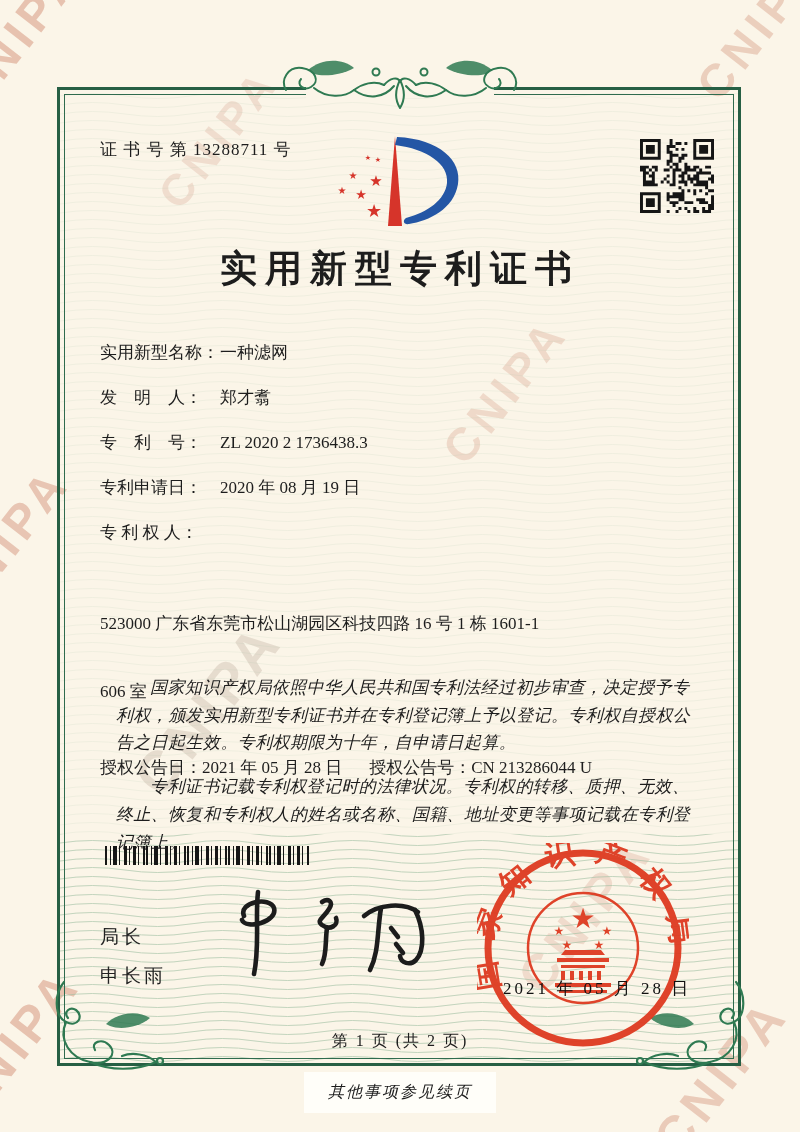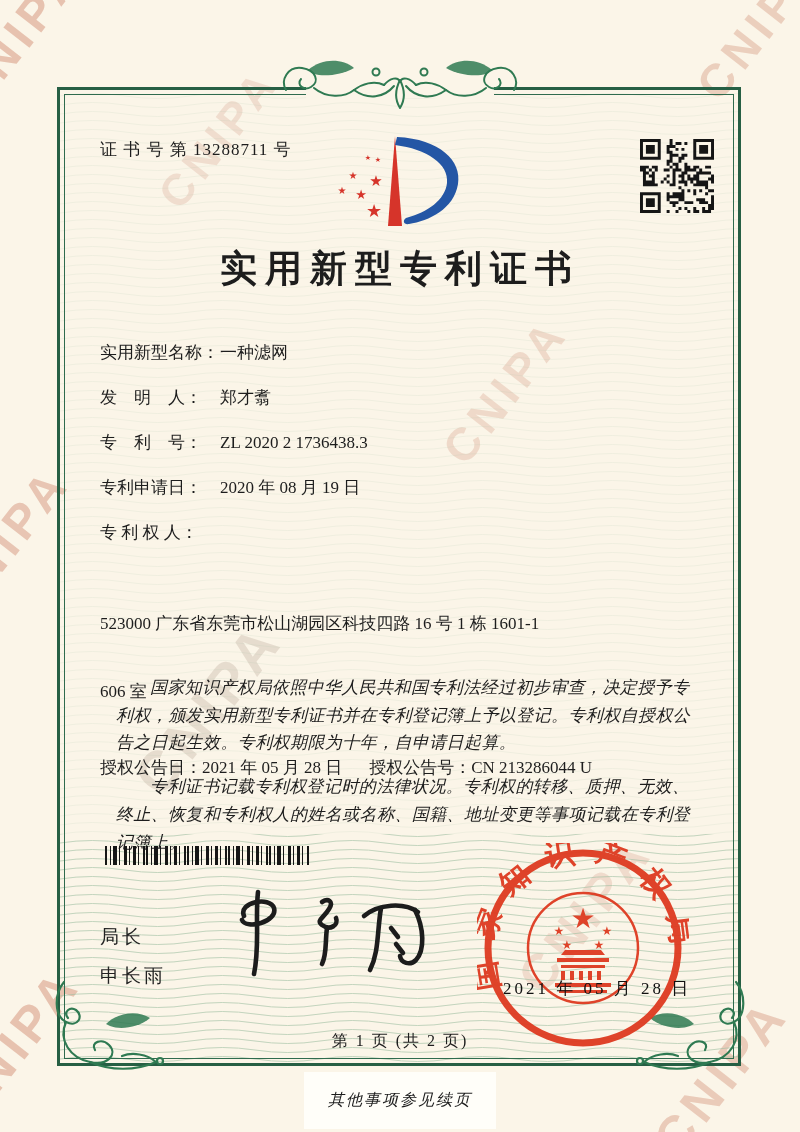--- a/index.html
+++ b/index.html
@@ -54,21 +54,21 @@
       #161616 38px 40px,transparent 40px 41px);}
   .commissioner{position:absolute;left:100px;top:924px;z-index:3;
       font-family:"Liberation Sans","DejaVu Sans",sans-serif;font-size:19px;letter-spacing:3px;color:#222;}
   .commissioner div{margin-bottom:13px;}
   .signature{position:absolute;left:218px;top:876px;z-index:3;}
   .seal{position:absolute;left:477px;top:843px;z-index:4;opacity:.95;}
   .seal-date{position:absolute;left:503px;top:977px;z-index:5;font-size:17px;letter-spacing:3px;color:#101010;white-space:nowrap;}
   .page-info{position:absolute;left:50%;top:1031px;transform:translateX(-50%);font-size:16px;
              letter-spacing:2px;z-index:3;white-space:nowrap;}
   .continuation{position:absolute;left:50%;top:1072px;transform:translateX(-50%);z-index:3;
-      background:#fffef9;padding:18px 24px;font-size:16px;font-style:italic;letter-spacing:2px;white-space:nowrap;}
+      background:#fffef9;padding:10px 24px;font-size:16px;font-style:italic;letter-spacing:2px;white-space:nowrap;}
 </style>
 </head>
 <body>
 
 <div class="page">
 
   <span class="wm wm1">CNIPA</span>
   <span class="wm wm2">CNIPA</span>
   <span class="wm wm3">CNIPA</span>
   <span class="wm wm4">CNIPA</span>

